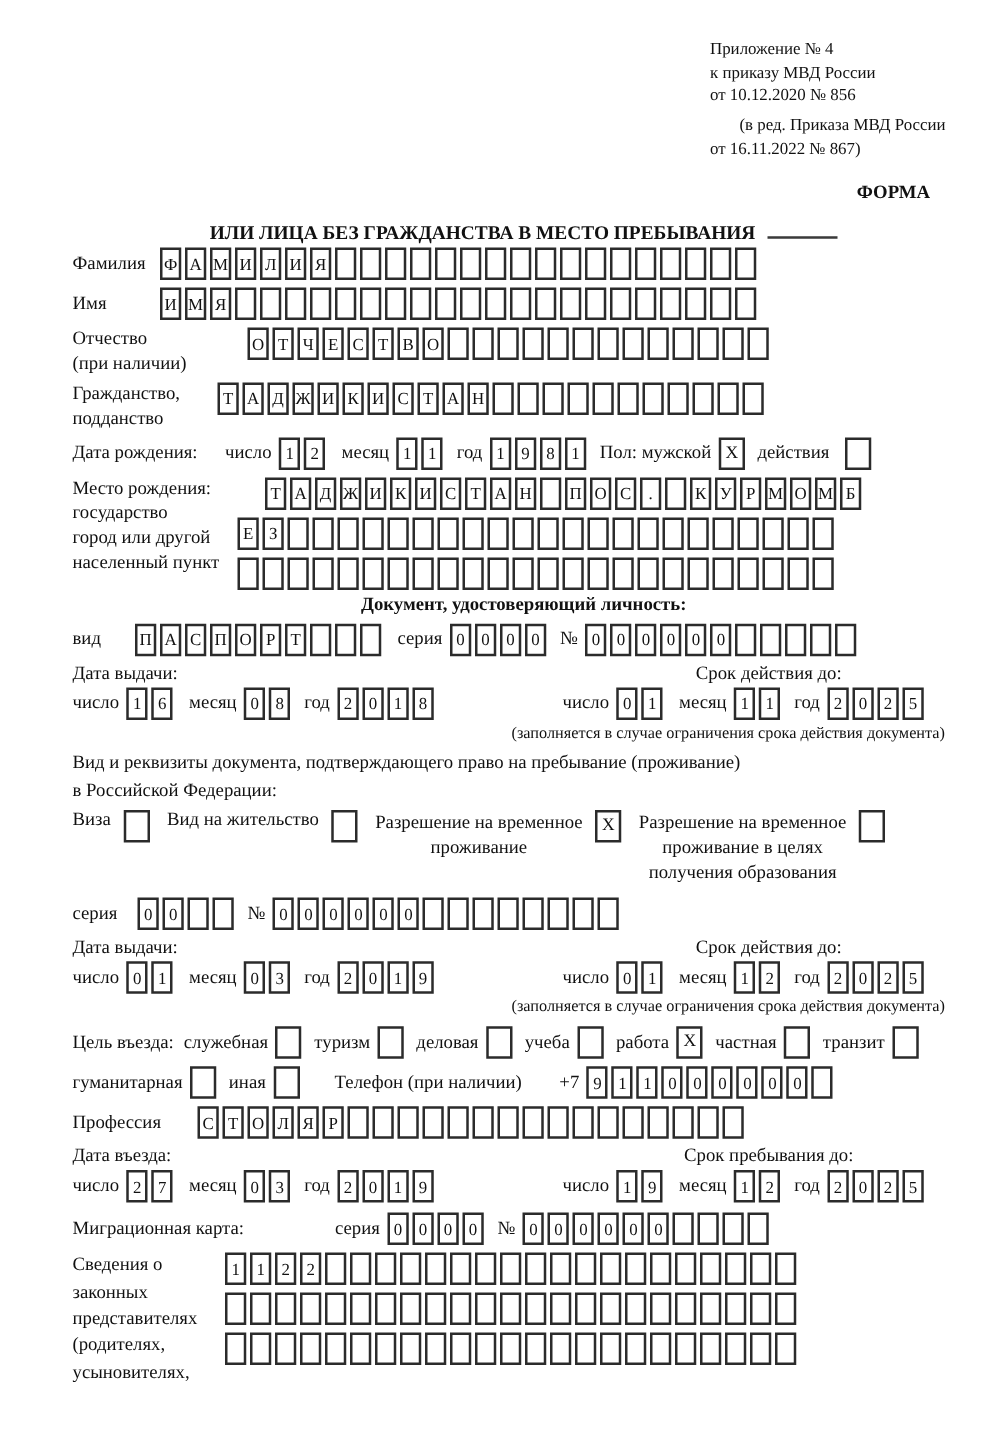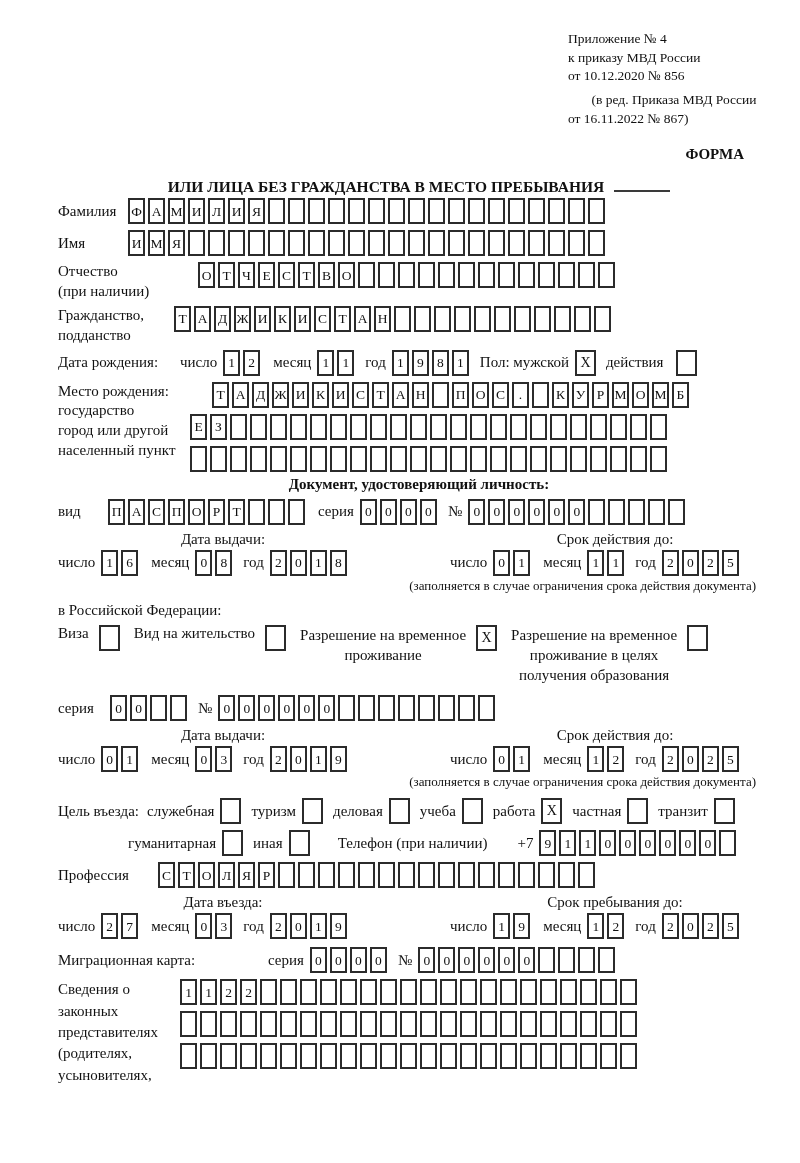--- a/index.html
+++ b/index.html
@@ -36,36 +36,36 @@
 
   .frow { display: flex; align-items: center; margin-bottom: 6px; }
   .lbl { flex: 0 0 auto; }
   .w70 { width: 70px; } .w100 { width: 100px; }
 
   .twocol { display: flex; align-items: flex-start; margin-bottom: 4px; }
   .lblcol { flex: 0 0 auto; line-height: 1.32; }
 
   
   .dates-heads { display: flex; font-size: 15px; margin-bottom: 2px; }
-  .dates-heads .h1 { width: 330px; text-align: center; }
+  .dates-heads .h1 { width: 330px; text-align: left; }
   .dates-heads .h2 { width: 330px; text-align: center; margin-left: 62px; }
   .drow { display: flex; align-items: center; margin-bottom: 2px; }
   .dlab { margin-right: 6px; }
   .gap1 { margin-left: 10px; } .gap2 { margin-left: 8px; }
   .grp { display: flex; align-items: center; width: 330px; }
   .grp2 { display: flex; align-items: center; margin-left: 62px; }
   .small-note { font-size: 13px; text-align: right; padding-right: 24px; margin-bottom: 8px; }
 
   .plain { margin-bottom: 6px; }
 
   .permits { display: flex; align-items: flex-start; margin: 2px 0 10px; }
   .permits .cbox { margin: 0 14px 0 10px; }
   .stack { text-align: center; line-height: 1.35; }
 
-  .indent70 { margin-left: 70px; }
+  .indent70 { }
 
   .reps { display: flex; align-items: flex-start; }
   .reps .lblcol { width: 122px; line-height: 1.42; }
   .reps .rows .cells { margin-bottom: 6px; }
   .mt4 { margin-top: 4px; }
 </style>
 </head>
 <body>
 
 <div class="page">
@@ -398,20 +398,21 @@
       <span class="cells">
           <span class="cell">2</span>
           <span class="cell">0</span>
           <span class="cell">2</span>
           <span class="cell">5</span>
         </span>
     </span>
   </div>
   <div class="small-note">(заполняется в случае ограничения срока действия документа)</div>
 
+  <div class="plain">Вид и реквизиты документа, подтверждающего право на пребывание (проживание)</div>
   <div class="plain">в Российской Федерации:</div>
 
   <div class="permits">
     <span>Виза</span>
     <span class="cbox"></span>
     <span>Вид на жительство</span>
     <span class="cbox"></span>
     <span class="stack">
       <div>Разрешение на временное</div>
       <div>проживание</div>

